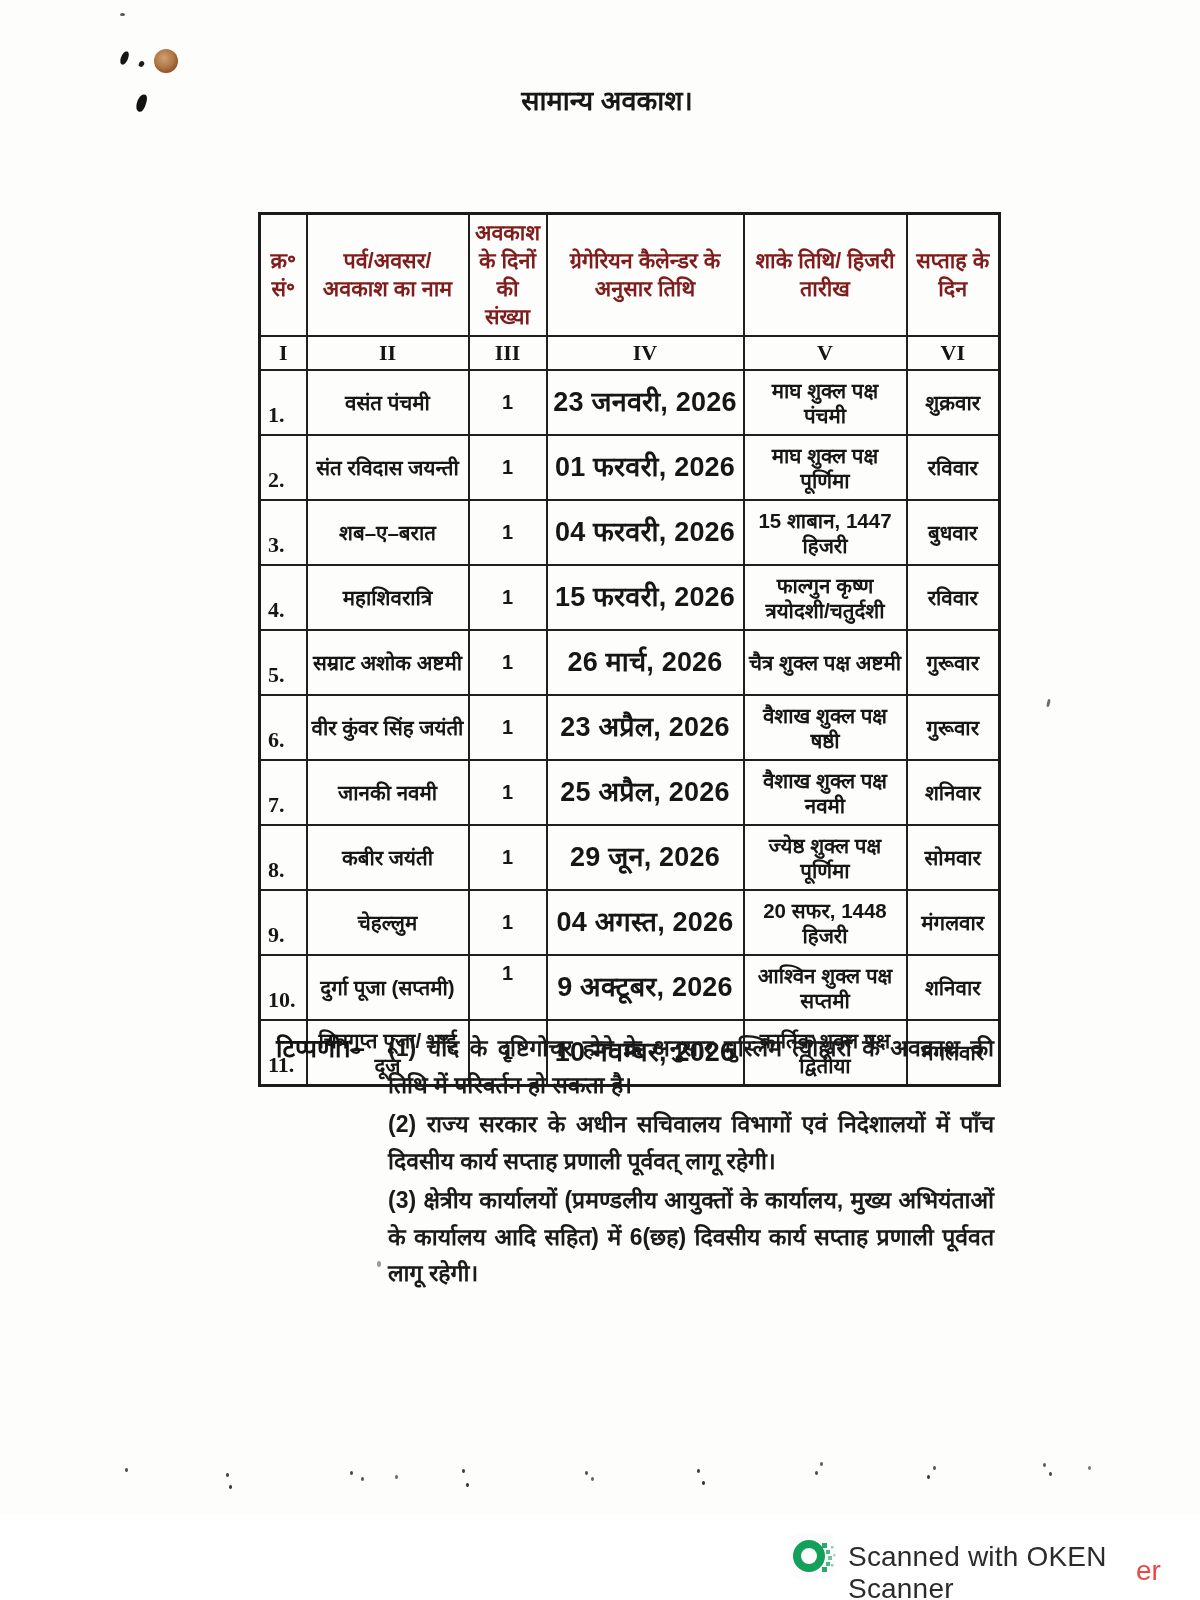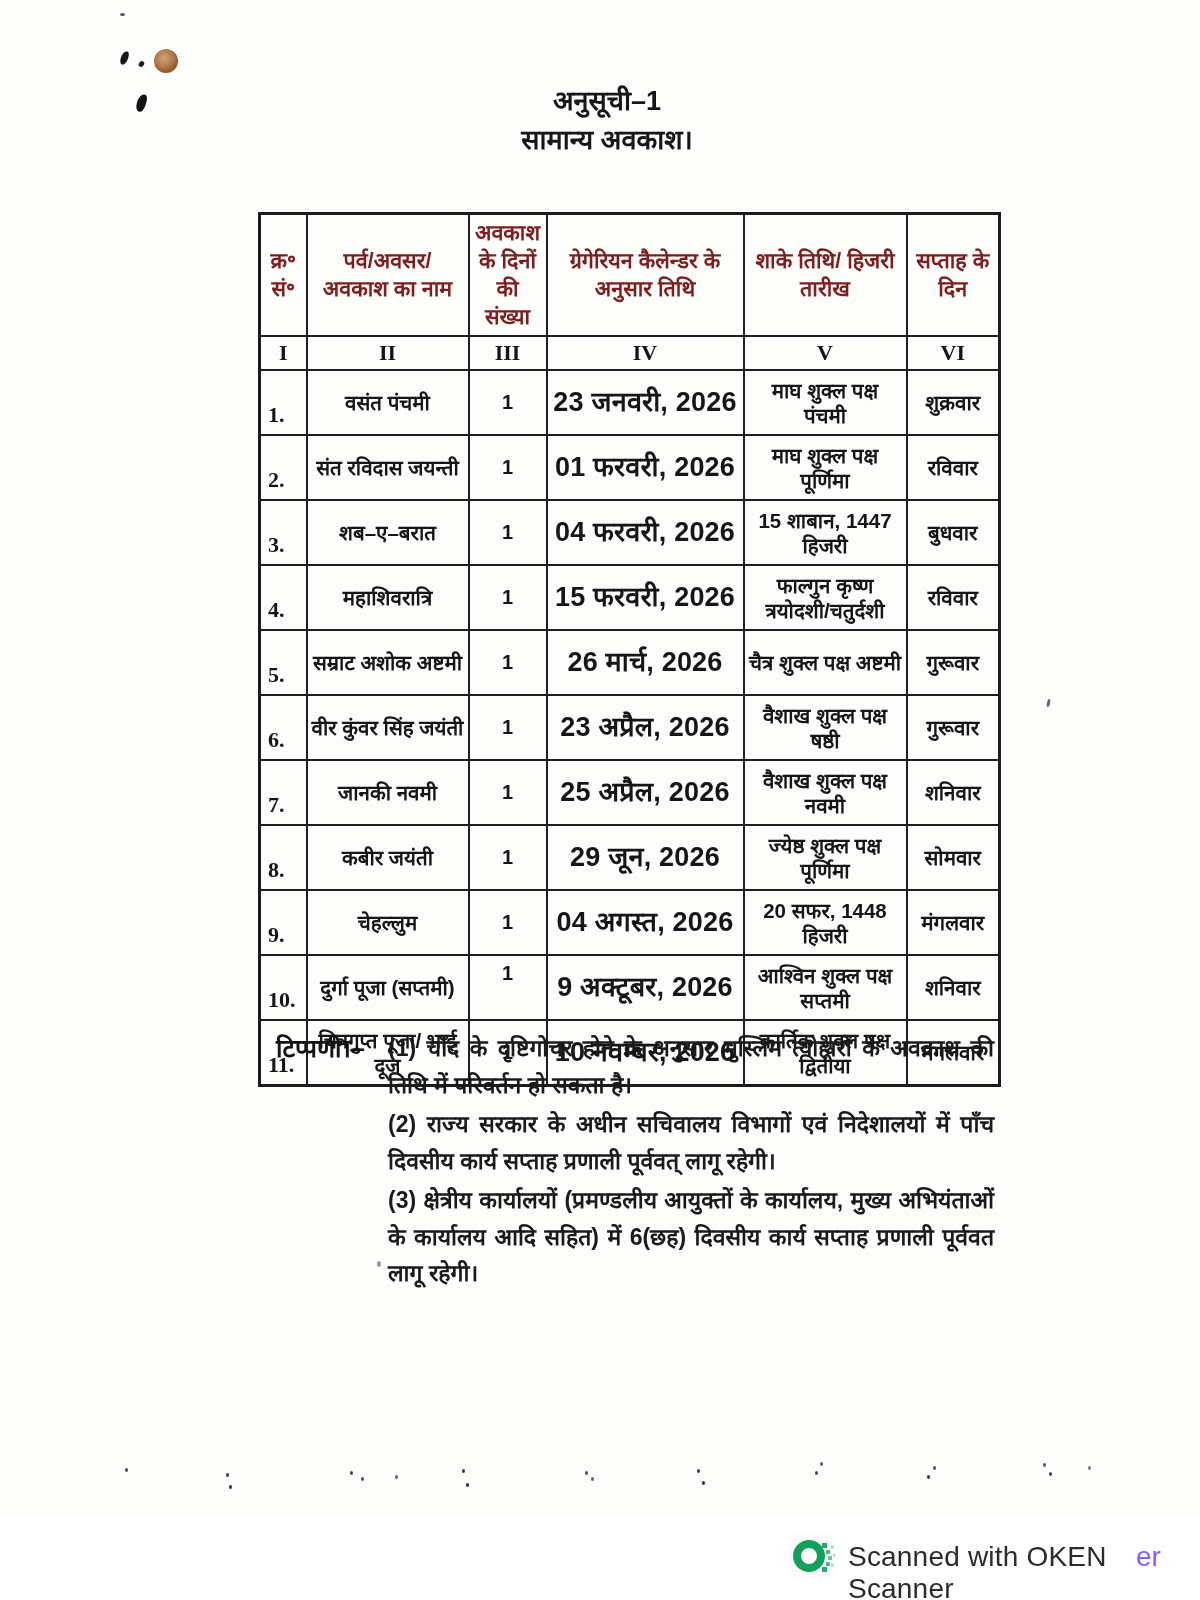--- a/index.html
+++ b/index.html
@@ -38,21 +38,21 @@
   .notes-label{font-weight:700;font-size:25px;line-height:36px;white-space:nowrap;width:112px;flex:0 0 112px;color:#131313;}
   .notes-body{width:606px;}
   .notes-body p{
     margin:0 0 3px 0;font-size:23px;line-height:36.5px;font-weight:600;
     text-align:justify;color:#1a1a1a;
   }
   
   .footer{position:absolute;left:0;top:1515px;width:1200px;height:85px;background:#ffffff;padding-left:8px;}
   .oken-logo{position:absolute;left:790px;top:18px;width:46px;height:46px;border-radius:9px;background:#fcfcfc;}
   .scan-text{position:absolute;left:848px;top:26px;font-size:28px;color:#2b2b2b;letter-spacing:.2px;}
-  .edge-fragment{position:absolute;left:1136px;top:26px;font-size:28px;color:#8b5cf6;}
+  .edge-fragment{position:absolute;left:1136px;top:40px;font-size:28px;color:#ef4444;}
   
   .artifact{position:absolute;}
   .hole{
     left:154px;top:49px;width:24px;height:24px;border-radius:50%;
     background:radial-gradient(circle at 42% 38%,#cfa075 0%,#b07946 45%,#8a5227 75%,#6e3c1a 100%);
   }
   .ink1{left:121px;top:51px;width:7px;height:14px;background:#161616;border-radius:60% 40% 55% 45%;transform:rotate(18deg);}
   .ink2{left:139px;top:61px;width:5px;height:6px;background:#1d1d1d;border-radius:50% 50% 60% 40%;transform:rotate(30deg);}
   .ink3{left:137px;top:94px;width:9px;height:18px;background:#121212;border-radius:65% 35% 55% 45%;transform:rotate(14deg);}
   .dot-top{left:120px;top:13px;width:5px;height:3px;background:#555;border-radius:50%;}
@@ -78,21 +78,20 @@
   <div class="artifact dot-top"></div>
   <div class="artifact ink1"></div>
   <div class="artifact ink2"></div>
   <div class="artifact hole"></div>
   <div class="artifact ink3"></div>
   <div class="artifact tick-right"></div>
   <div class="artifact tick-note"></div>
   <div class="artifact specks"></div>
 
   <div class="title-block">
-    <div class="title-line shift-l">अनुसूची–1</div>
     <div class="title-line shift-l">सामान्य अवकाश।</div>
   </div>
 
   <table class="holiday">
     <colgroup>
       <col style="width:47px">
         <col style="width:162px">
         <col style="width:78px">
       <col style="width:197px">
         <col style="width:163px">

